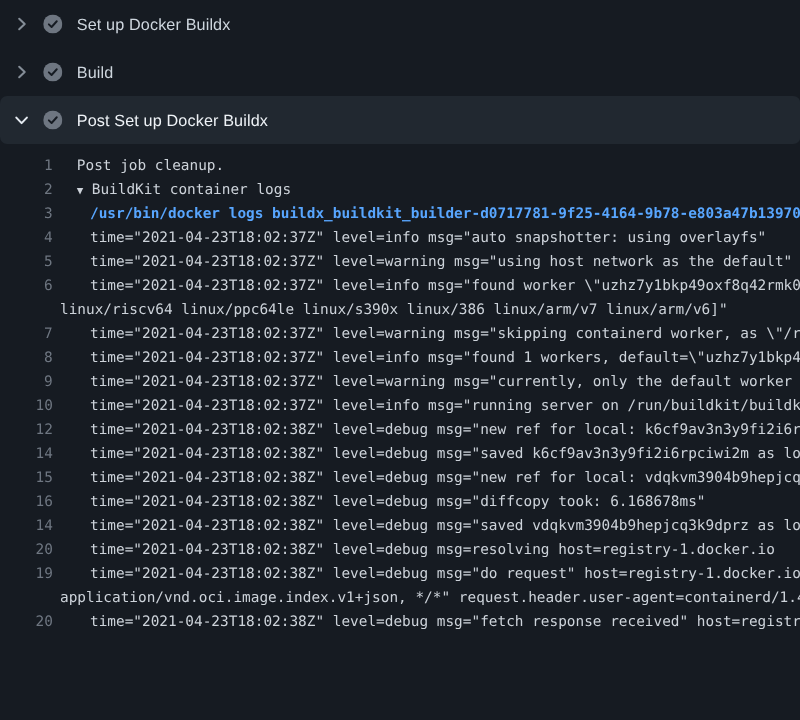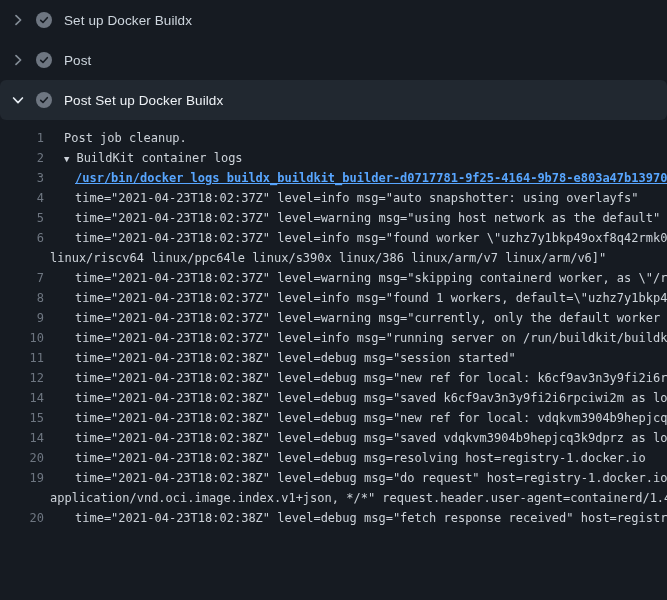--- a/index.html
+++ b/index.html
@@ -34,21 +34,21 @@
 
   
   .log{padding-top:8px;font-family:"DejaVu Sans Mono",monospace;font-size:12px;line-height:20px;color:var(--log-text);}
   .log-row{display:flex;height:20px;overflow:hidden;white-space:pre;}
   .num{width:44px;flex:none;text-align:right;color:var(--line-number);user-select:none;cursor:pointer;}
   .content{flex:1;overflow:hidden;white-space:pre;display:flex;align-items:baseline;}
   .k-base .content{padding-left:20px;}
   .k-group .content{padding-left:20px;}
   .k-command .content,.k-log .content{padding-left:31px;}
   .k-cont .content{padding-left:6px;text-align:center;}
-  .k-command .line-text{color:var(--command-text);font-weight:bold;text-decoration:underline;}
+  .k-command .line-text{color:var(--command-text);font-weight:bold;}
   .tri{font-size:9px;margin-right:7px;line-height:20px;cursor:pointer;}
 </style>
 </head>
 <body>
 
 <div class="app">
   <div class="steps">
   <div class="step-row">
     <span class="chevron">
       <svg width="16" height="16" viewBox="0 0 16 16">
@@ -69,21 +69,21 @@
       <svg width="16" height="16" viewBox="0 0 16 16">
         <path d="M6 3.6 L10.6 8 L6 12.4" fill="none" stroke="currentColor" stroke-width="1.7" stroke-linecap="round" stroke-linejoin="round"></path>
       </svg>
     </span>
     <span class="check">
       <svg width="16" height="16" viewBox="0 0 16 16">
         <circle cx="8" cy="8" r="8" fill="#6e7681"></circle>
         <path d="M4.7 8.3 L7 10.5 L11.3 5.7" fill="none" stroke="#161b22" stroke-width="1.6" stroke-linecap="round" stroke-linejoin="round"></path>
       </svg>
     </span>
-    <span class="step-label">Post</span>
+    <span class="step-label">Build</span>
   </div>
 
 
   <div class="step-row expanded">
     <span class="chevron">
       <svg width="16" height="16" viewBox="0 0 16 16">
         <path d="M6 3.6 L10.6 8 L6 12.4" fill="none" stroke="currentColor" stroke-width="1.7" stroke-linecap="round" stroke-linejoin="round"></path>
       </svg>
     </span>
     <span class="check">
@@ -144,41 +144,41 @@
   <div class="log-row k-log">
     <span class="num">9</span>
     <span class="content"><span class="line-text">time="2021-04-23T18:02:37Z" level=warning msg="currently, only the default worker ca</span></span>
   </div>
 
   <div class="log-row k-log">
     <span class="num">10</span>
     <span class="content"><span class="line-text">time="2021-04-23T18:02:37Z" level=info msg="running server on /run/buildkit/buildkit</span></span>
   </div>
 
-  <div class="log-row k-log">
-    <span class="num">11</span>
-    <span class="content"><span class="line-text">time="2021-04-23T18:02:38Z" level=debug msg="session started"</span></span>
-  </div>
 
   <div class="log-row k-log">
     <span class="num">12</span>
     <span class="content"><span class="line-text">time="2021-04-23T18:02:38Z" level=debug msg="new ref for local: k6cf9av3n3y9fi2i6rpc</span></span>
   </div>
 
 
   <div class="log-row k-log">
     <span class="num">14</span>
     <span class="content"><span class="line-text">time="2021-04-23T18:02:38Z" level=debug msg="saved k6cf9av3n3y9fi2i6rpciwi2m as loca</span></span>
   </div>
 
   <div class="log-row k-log">
     <span class="num">15</span>
     <span class="content"><span class="line-text">time="2021-04-23T18:02:38Z" level=debug msg="new ref for local: vdqkvm3904b9hepjcq3k</span></span>
   </div>
 
+  <div class="log-row k-log">
+    <span class="num">16</span>
+    <span class="content"><span class="line-text">time="2021-04-23T18:02:38Z" level=debug msg="diffcopy took: 6.168678ms"</span></span>
+  </div>
 
   <div class="log-row k-log">
     <span class="num">14</span>
     <span class="content"><span class="line-text">time="2021-04-23T18:02:38Z" level=debug msg="saved vdqkvm3904b9hepjcq3k9dprz as loca</span></span>
   </div>
 
   <div class="log-row k-log">
     <span class="num">20</span>
     <span class="content"><span class="line-text">time="2021-04-23T18:02:38Z" level=debug msg=resolving host=registry-1.docker.io</span></span>
   </div>

